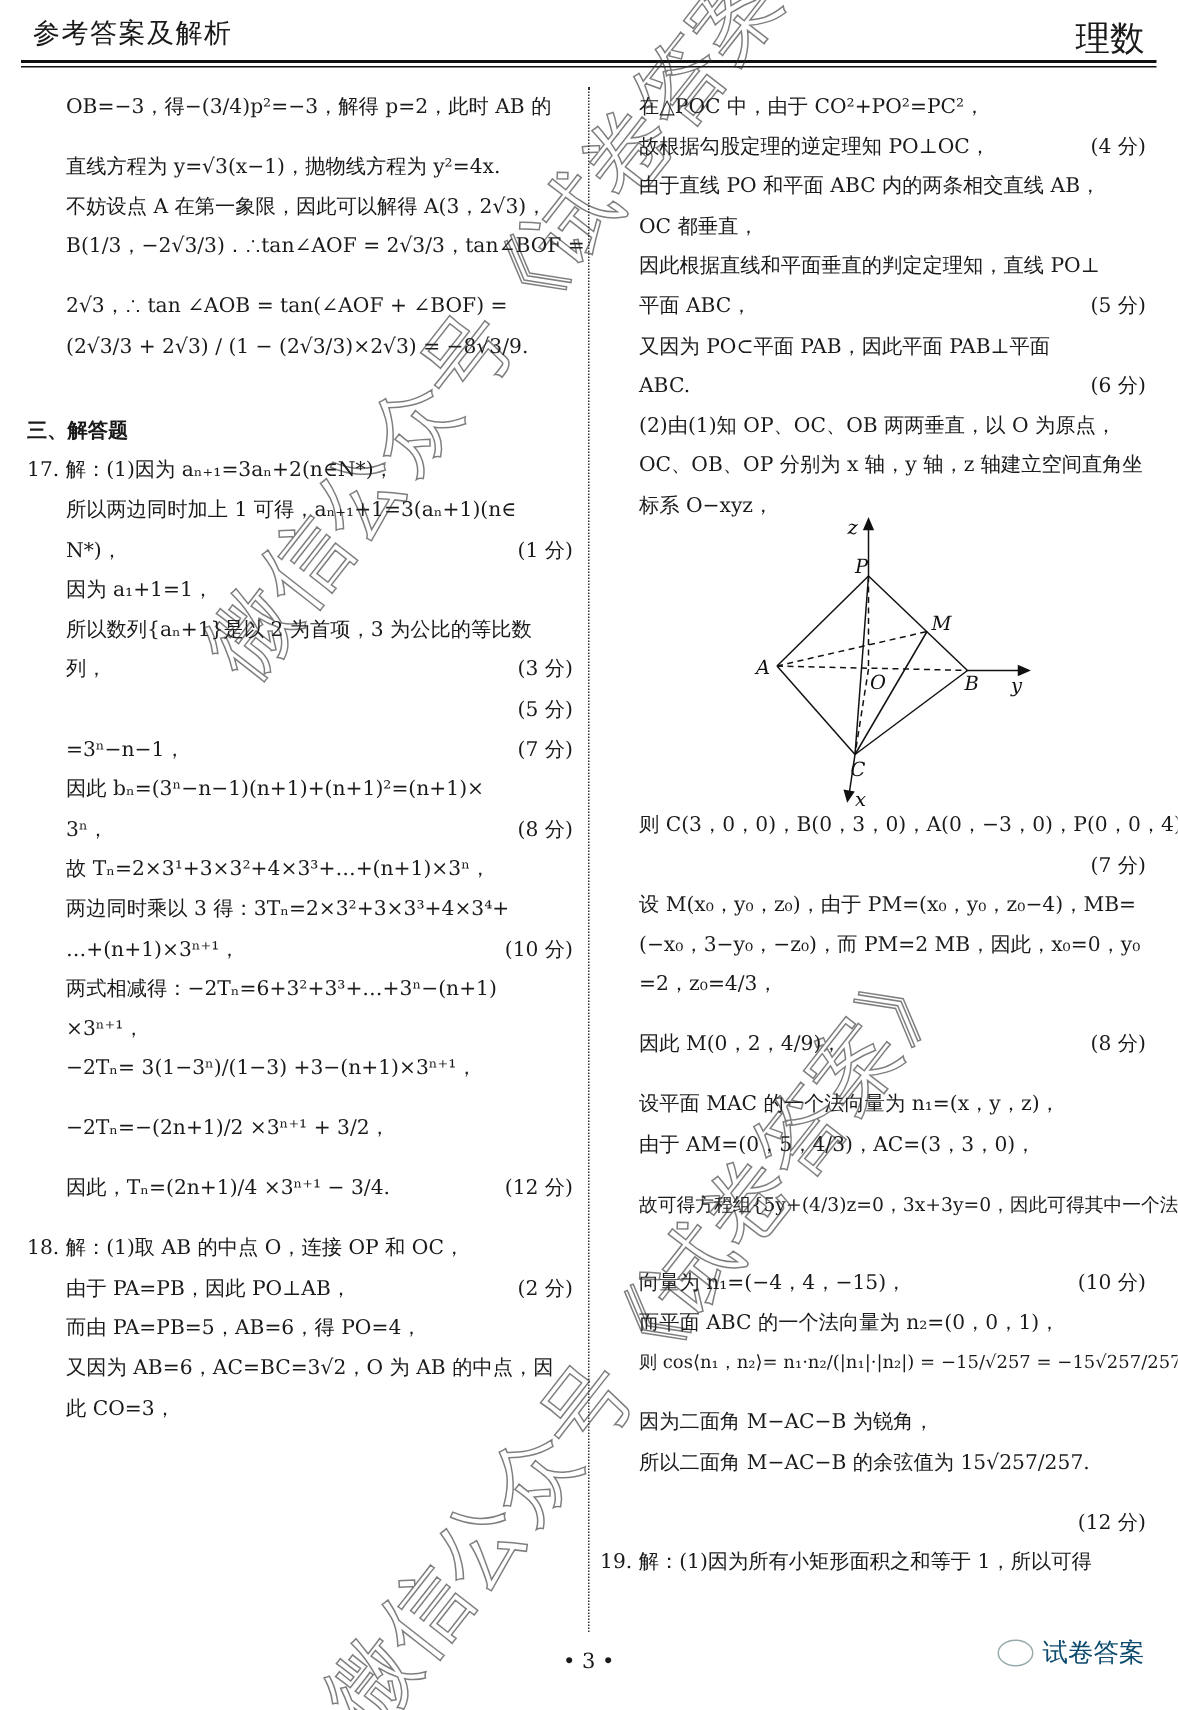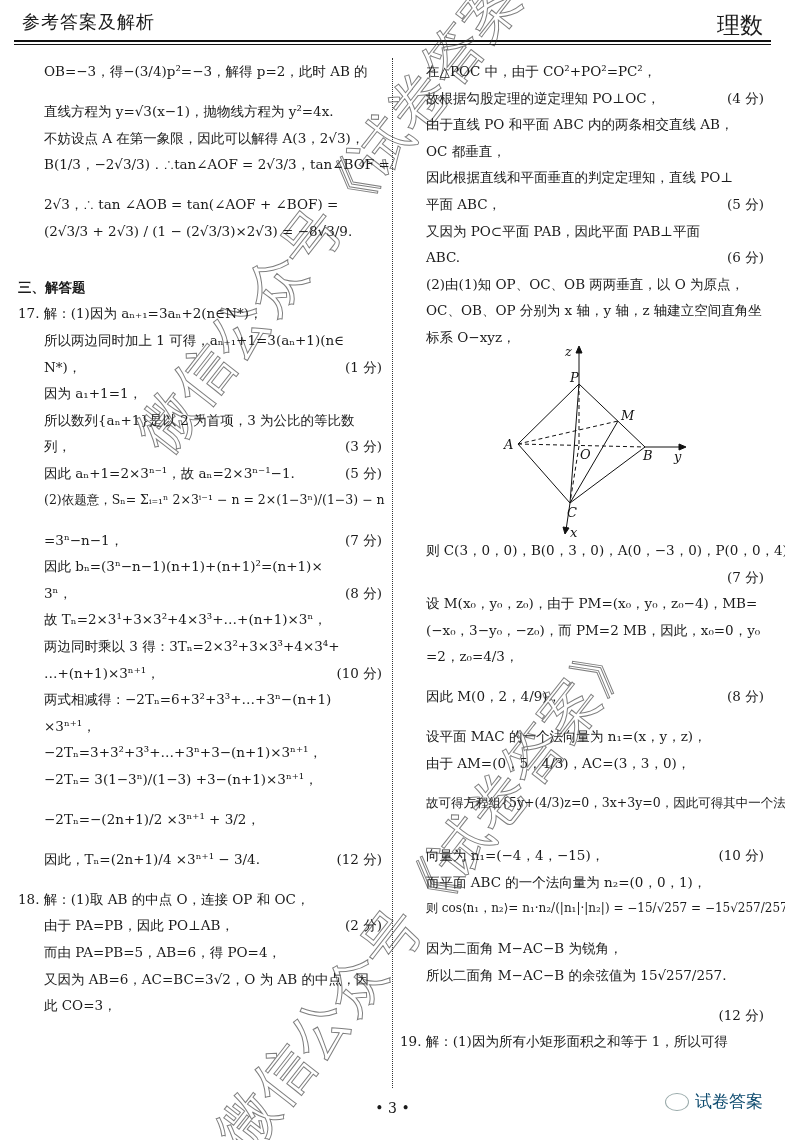--- a/index.html
+++ b/index.html
@@ -47,31 +47,29 @@
   <div class="ln tall" style="min-height:56px;">(2√3/3 + 2√3) / (1 − (2√3/3)×2√3) = −8√3/9.</div>
   <div class="ln indent0 sec-title">三、解答题</div>
 
   <div>
     <div class="ln indent0"><span>17. 解：(1)因为 aₙ₊₁=3aₙ+2(n∈N*)，</span></div>
     <div class="ln"><span>所以两边同时加上 1 可得，aₙ₊₁+1=3(aₙ+1)(n∈</span></div>
     <div class="ln"><span>N*)，</span><span class="pts">(1 分)</span></div>
     <div class="ln"><span>因为 a₁+1=1，</span></div>
     <div class="ln"><span>所以数列{aₙ+1}是以 2 为首项，3 为公比的等比数</span></div>
     <div class="ln"><span>列，</span><span class="pts">(3 分)</span></div>
-    <div class="ln"><span>因此 aₙ+1=2×3ⁿ⁻¹，故 aₙ=2×3ⁿ⁻¹−1.</span><span class="pts">(5 分)</span></div>
-    <div class="ln tall" style="font-size:12.5px;"><span>(2)依题意，Sₙ= Σᵢ₌₁ⁿ 2×3ⁱ⁻¹ − n = 2×(1−3ⁿ)/(1−3) − n</span></div>
+    <div class="ln"><span class="pts">(5 分)</span></div>
     <div class="ln"><span>=3ⁿ−n−1，</span><span class="pts">(7 分)</span></div>
     <div class="ln"><span>因此 bₙ=(3ⁿ−n−1)(n+1)+(n+1)²=(n+1)×</span></div>
     <div class="ln"><span>3ⁿ，</span><span class="pts">(8 分)</span></div>
     <div class="ln"><span>故 Tₙ=2×3¹+3×3²+4×3³+…+(n+1)×3ⁿ，</span></div>
     <div class="ln"><span>两边同时乘以 3 得：3Tₙ=2×3²+3×3³+4×3⁴+</span></div>
     <div class="ln"><span>…+(n+1)×3ⁿ⁺¹，</span><span class="pts">(10 分)</span></div>
     <div class="ln"><span>两式相减得：−2Tₙ=6+3²+3³+…+3ⁿ−(n+1)</span></div>
     <div class="ln"><span>×3ⁿ⁺¹，</span></div>
-    <div class="ln"><span>−2Tₙ=3+3²+3³+…+3ⁿ+3−(n+1)×3ⁿ⁺¹，</span></div>
     <div class="ln tall"><span>−2Tₙ= 3(1−3ⁿ)/(1−3) +3−(n+1)×3ⁿ⁺¹，</span></div>
     <div class="ln tall"><span>−2Tₙ=−(2n+1)/2 ×3ⁿ⁺¹ + 3/2，</span></div>
     <div class="ln tall"><span>因此，Tₙ=(2n+1)/4 ×3ⁿ⁺¹ − 3/4.</span><span class="pts">(12 分)</span></div>
   </div>
 
   <div>
     <div class="ln indent0"><span>18. 解：(1)取 AB 的中点 O，连接 OP 和 OC，</span></div>
     <div class="ln"><span>由于 PA=PB，因此 PO⊥AB，</span><span class="pts">(2 分)</span></div>
     <div class="ln"><span>而由 PA=PB=5，AB=6，得 PO=4，</span></div>
     <div class="ln"><span>又因为 AB=6，AC=BC=3√2，O 为 AB 的中点，因</span></div>

